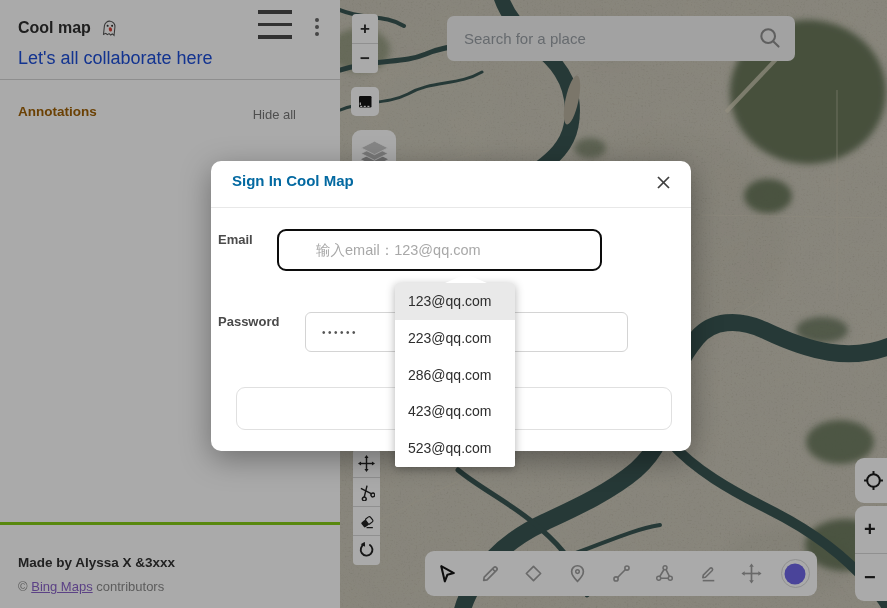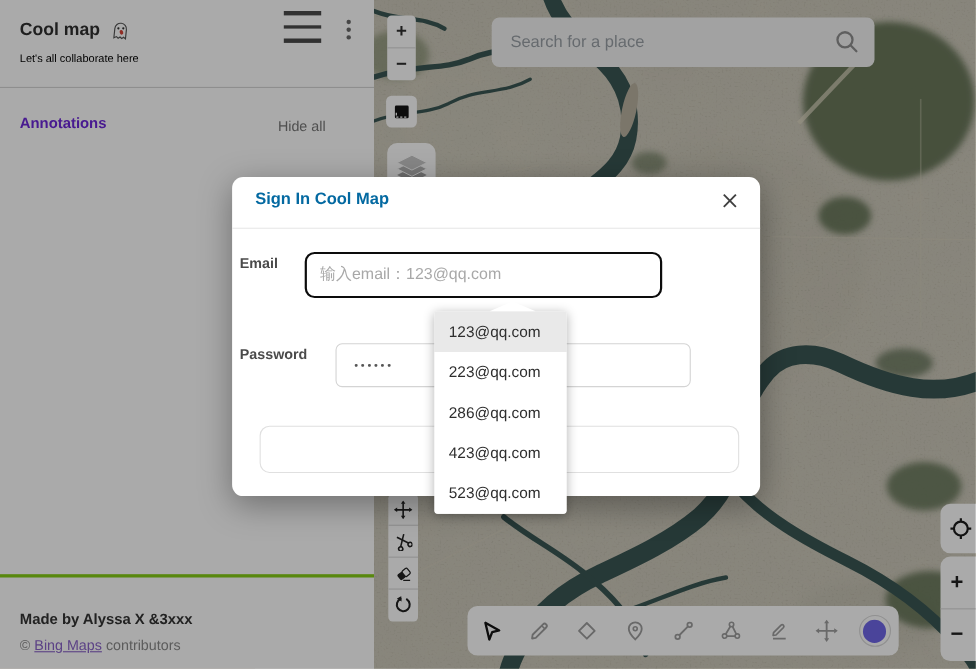--- a/index.html
+++ b/index.html
@@ -11,28 +11,28 @@
   #map { position:absolute; left:340px; top:0; width:547px; height:608px; z-index:1; }
 
   
   #overlay { position:absolute; inset:0; background:rgba(0,0,0,0.335); z-index:40; }
 
   
   #sidebar { position:absolute; left:0; top:0; width:340px; height:608px; background:#ffffff; z-index:10; }
   .sb-header { position:absolute; left:0; top:0; width:340px; height:80px; border-bottom:1px solid #d5d5d5; }
   .sb-title { position:absolute; left:18px; top:19px; font-size:16px; font-weight:bold; color:#2f2f2f; }
   .ghost { position:absolute; left:101px; top:19px; }
-  .sb-sub { position:absolute; left:18px; top:48px; font-size:10px; color:#000000; }
+  .sb-sub { position:absolute; left:18px; top:48px; font-size:18px; color:#1d4ed8; }
   .hamb { position:absolute; left:258px; top:10px; width:34px; height:29px; cursor:pointer; }
   .hamb span { position:absolute; left:0; width:34px; height:3.6px; background:#4a4a4a; }
   .hamb span:nth-child(1){ top:0; } .hamb span:nth-child(2){ top:12.5px; } .hamb span:nth-child(3){ top:25px; }
   .kebab { position:absolute; left:313px; top:18px; width:8px; height:22px; cursor:pointer; }
   .kebab i { position:absolute; left:2px; width:3.8px; height:3.8px; border-radius:50%; background:#6a6a6a; }
   .kebab i:nth-child(1){ top:0; } .kebab i:nth-child(2){ top:7px; } .kebab i:nth-child(3){ top:14px; }
-  .ann-head { position:absolute; left:18px; top:104px; font-size:13.5px; font-weight:bold; color:#6d28d9; }
+  .ann-head { position:absolute; left:18px; top:104px; font-size:13.5px; font-weight:bold; color:#a16207; }
   .hide-all { position:absolute; right:44px; top:107px; font-size:13px; color:#777; cursor:pointer;text-align:right; }
   .sb-footer { position:absolute; left:0; top:522px; width:340px; height:108px; border-top:3px solid #84cc16; }
   .made-by { position:absolute; left:18px; top:30px; font-size:13.5px; font-weight:bold; color:#333; }
   .copyright { position:absolute; left:18px; top:54px; font-size:13px; color:#8b8b8b; }
   .copyright a { color:#8a63c9; text-decoration:underline; cursor:pointer; }
 
   
   #searchbar { position:absolute; left:447px; top:16px; width:348px; height:45px; background:#f4f4f4; border-radius:7px; z-index:12;padding-left:20px; }
   #searchbar input { position:absolute; left:0; top:0; width:100%; height:100%; border:none; outline:none; background:transparent; padding-left:17px; font-size:15px; color:#333; font-family:inherit; }
   #searchbar input::placeholder { color:#9aa0a6; }
@@ -60,21 +60,21 @@
   .swatch-ring svg { display:block; }
 
   
   #modal { position:absolute; left:211px; top:161px; width:480px; height:290px; background:#fff; border-radius:10px; z-index:50; box-shadow:0 8px 30px rgba(0,0,0,.35); }
   .m-title { position:absolute; left:21px; top:11px; font-size:15px; font-weight:bold; color:#0369a1; }
   .m-close { position:absolute; right:18px; top:11px; width:20px; height:20px; cursor:pointer; display:flex; align-items:center; justify-content:center; }
   .m-div { position:absolute; left:0; top:46px; width:480px; height:1px; background:#e8e8e8; }
   .m-label { position:absolute; font-size:13px; font-weight:bold; color:#4a4a4a; }
   #email-label { left:7px; top:71px; }
   #password-label { left:7px; top:153px; }
-  #email-input { position:absolute; left:66px; top:68px; width:325px; height:42px; border:2.5px solid #0c0c0c; border-radius:9px; padding-left:12px; font-size:14.5px; color:#333; outline:none; font-family:inherit; }
+  #email-input { position:absolute; left:66px; top:68px; width:325px; height:42px; border:2.5px solid #0c0c0c; border-radius:9px; padding-left:37px; font-size:14.5px; color:#333; outline:none; font-family:inherit; }
   #email-input::placeholder { color:#a8a8a8; }
   #password-input { position:absolute; left:94px; top:151px; width:323px; height:40px; border:1px solid #d4d4d4; border-radius:6px; padding-left:16px; font-size:10px; letter-spacing:2.5px; color:#555; outline:none; font-family:inherit; }
   #submit-btn { position:absolute; left:25px; top:226px; width:436px; height:43px; background:#fff; border:1px solid #e0e0e0; border-radius:9px; cursor:pointer; }
 
   
   #dropdown { position:absolute; left:395px; top:283px; width:120px; z-index:60; background:#fff; border-radius:3px; box-shadow:0 2px 10px rgba(0,0,0,.3); }
   #dropdown .caret { position:absolute; left:50px; top:-9px; width:0; height:0; border-left:21px solid transparent; border-right:21px solid transparent; border-bottom:9px solid #fff; }
   .dd-item { height:36.8px; line-height:36.8px; padding-left:13px; font-size:14px; color:#2e2e2e; cursor:pointer; background:#fff; }
   .dd-item.selected { background:#e9e9e9; border-radius:3px 3px 0 0; }
   .dd-item:last-child { border-radius:0 0 3px 3px; }

